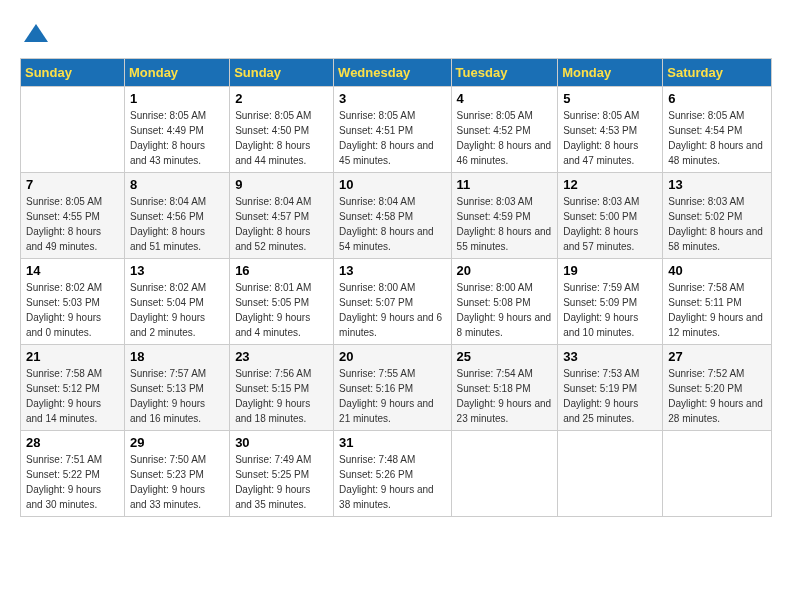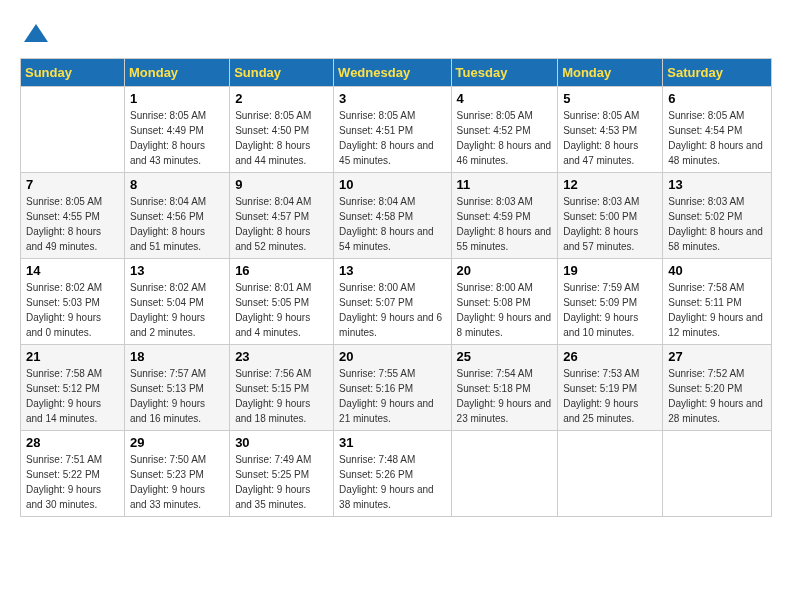--- a/index.html
+++ b/index.html
@@ -271,21 +271,21 @@
           Sunrise: 7:55 AM<br>Sunset: 5:16 PM<br>Daylight: 9 hours and 21 minutes.
         </div>
         </td>
         <td>
           <span class="day-number">25</span>
         <div class="day-info">
           Sunrise: 7:54 AM<br>Sunset: 5:18 PM<br>Daylight: 9 hours and 23 minutes.
         </div>
         </td>
         <td>
-          <span class="day-number">26</span>
+          <span class="day-number">33</span>
         <div class="day-info">
           Sunrise: 7:53 AM<br>Sunset: 5:19 PM<br>Daylight: 9 hours and 25 minutes.
         </div>
         </td>
         <td>
           <span class="day-number">27</span>
         <div class="day-info">
           Sunrise: 7:52 AM<br>Sunset: 5:20 PM<br>Daylight: 9 hours and 28 minutes.
         </div>
         </td>

